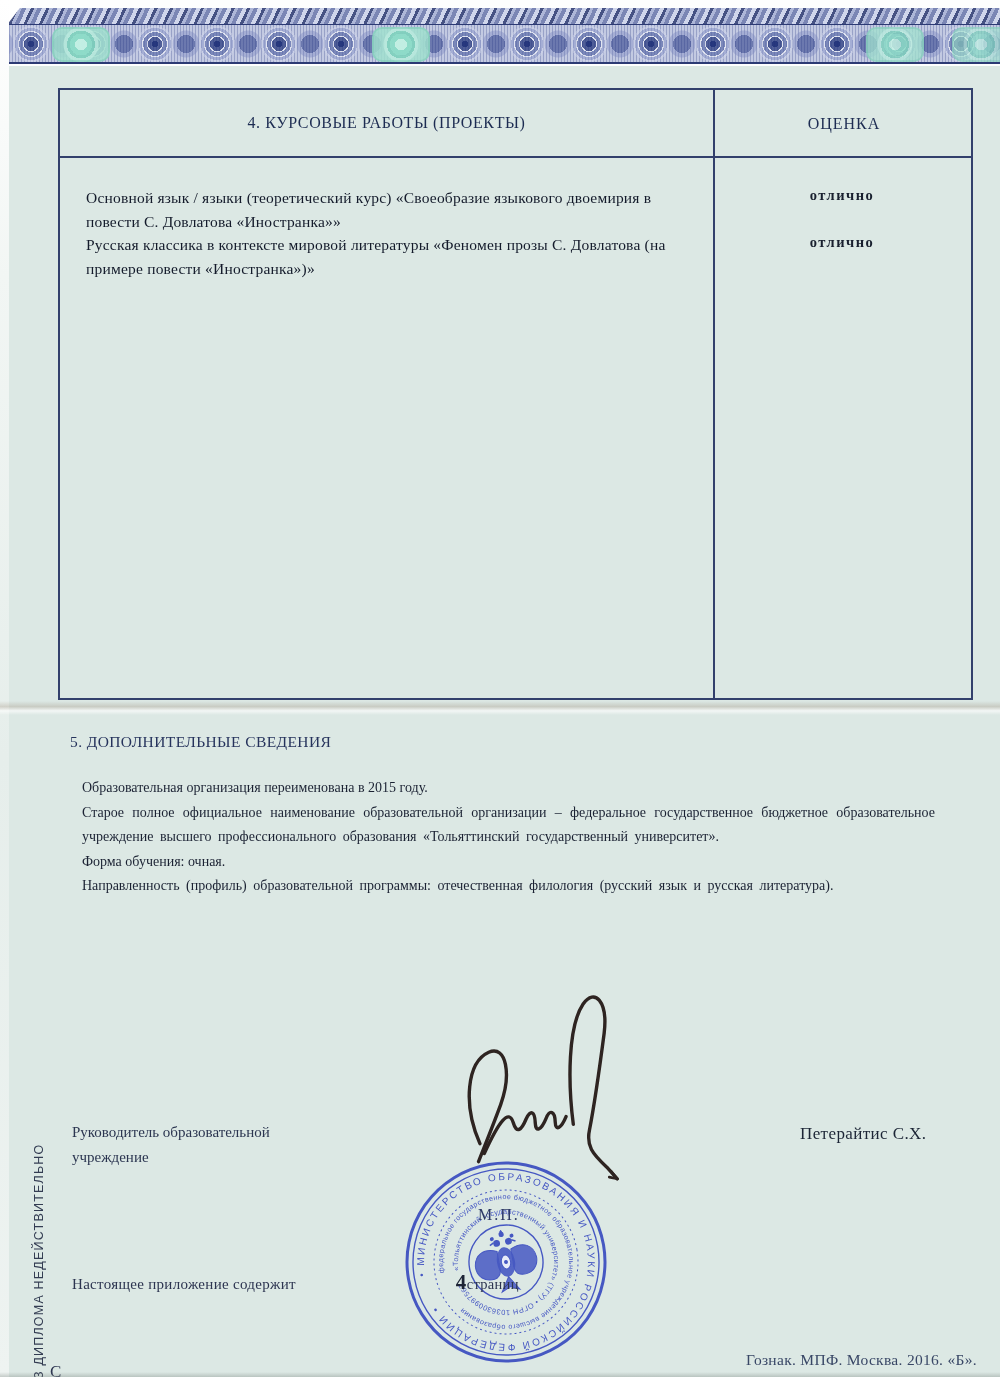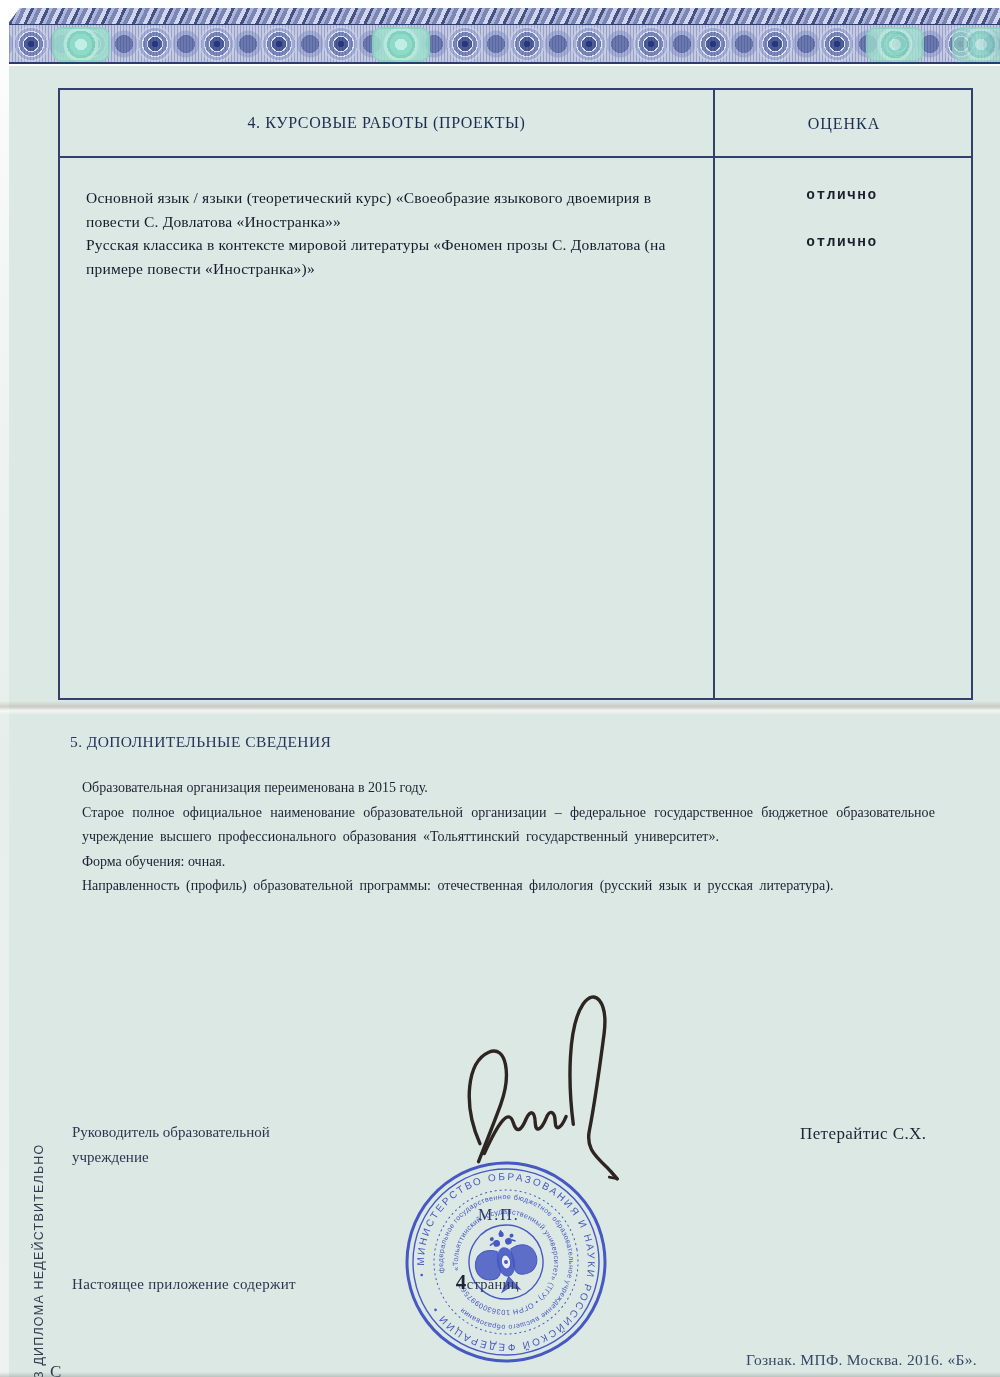--- a/index.html
+++ b/index.html
@@ -68,21 +68,21 @@
     font-size:16px; letter-spacing:1px; color:#1d2c52;
   }
   .cw-rows { position:absolute; left:0; top:96px; width:100%; }
   .cw-row { display:flex; align-items:flex-start;justify-content:center; }
   .cw-title {
     flex:0 0 653px; padding-left:27px; padding-right:30px;
     font-size:15.5px; line-height:23.5px; color:#141b2b; letter-spacing:.2px;
   }
   .cw-grade {
     flex:0 0 260px; text-align:center; font-size:14.5px; font-weight:bold;
-    letter-spacing:1.5px; color:#19202f; padding-top:1px;font-family:Liberation Mono, monospace;
+    letter-spacing:1.5px; color:#19202f; padding-top:1px;
   }
 
   
   .fold {
     position:absolute; left:0; top:701px; width:100%; height:14px;
     background:linear-gradient(180deg, rgba(150,130,110,0) 0%, rgba(150,130,110,.28) 40%, rgba(255,255,255,.65) 70%, rgba(255,255,255,0) 100%);
   }
 
   
   .sec5-heading { position:absolute; left:70px; top:733px; font-size:15.5px; letter-spacing:.4px; color:#26335c; }

